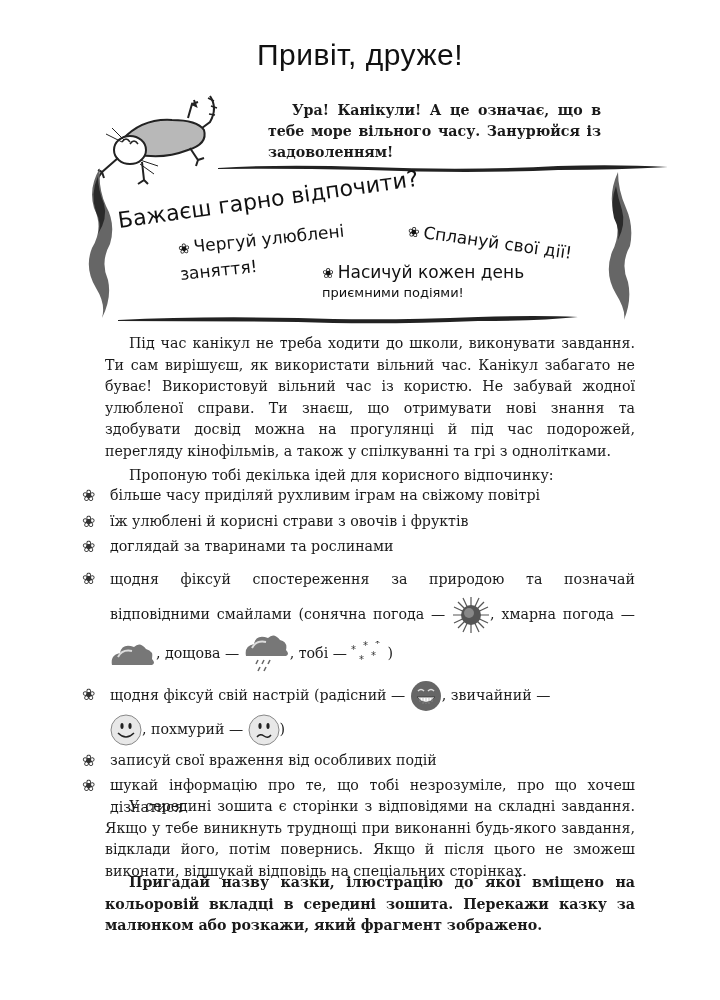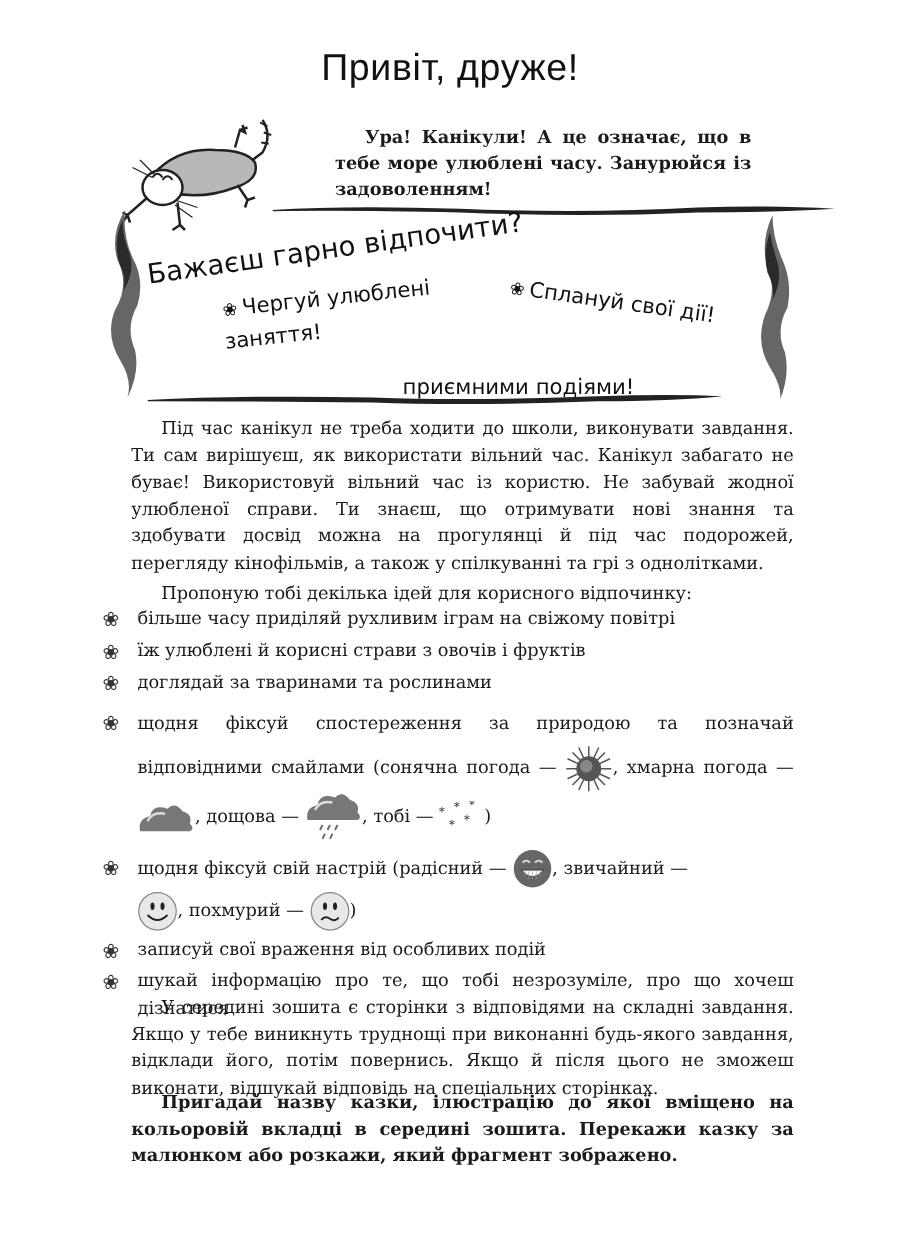--- a/index.html
+++ b/index.html
@@ -23,21 +23,21 @@
   .brush-bottom { left: 118px; top: 312px; width: 460px; height: 14px; }
   .flame-left { left: 82px; top: 168px; width: 36px; height: 150px; }
   .flame-right { left: 600px; top: 172px; width: 36px; height: 148px; }
 
   .hand { position: absolute; font-family: "DejaVu Sans", sans-serif; color: #111; white-space: nowrap; }
   .hand-q { left: 118px; top: 208px; font-size: 22px; transform: rotate(-8deg); transform-origin: left center; }
   .hand-1 { left: 178px; top: 238px; font-size: 17px; transform: rotate(-6deg); transform-origin: left center; }
   .hand-1b { left: 180px; top: 264px; font-size: 17px; transform: rotate(-6deg); transform-origin: left center; }
   .hand-2 { left: 408px; top: 220px; font-size: 17px; transform: rotate(8deg); transform-origin: left center; }
   .hand-3 { left: 322px; top: 262px; font-size: 17px; }
-  .hand-3b { left: 322px; top: 300px; font-size: 17px; }
+  .hand-3b { left: 322px; top: 285px; font-size: 13px; }
   .fl { font-size: 14px; margin-right: 4px; }
 
   .body-text {
     position: absolute; left: 105px; width: 530px;
     font-size: 14.2px; line-height: 21.6px; text-align: justify;
   }
   .body-text p { margin: 0; text-indent: 24px; }
   .p1 { top: 333px; }
   .p2 { top: 465px; }
   .bullets { position: absolute; left: 80px; width: 555px; top: 485px; margin: 0; padding: 0; list-style: none; font-size: 14.2px; }
@@ -64,21 +64,21 @@
     <path d="M96 30 l4 -14 l4 2 l-2 -6 M100 16 l6 -2" stroke="#222" stroke-width="2" fill="none"></path>
     <ellipse cx="38" cy="62" rx="16" ry="14" fill="#fff" stroke="#222" stroke-width="2"></ellipse>
     <path d="M30 54 q4 -6 8 0 M38 56 q4 -6 8 0" stroke="#222" stroke-width="1.5" fill="none"></path>
     <path d="M20 40 l12 12 M14 46 l16 8 M48 72 l18 6 M48 76 l14 10" stroke="#222" stroke-width="1"></path>
     <path d="M26 70 l-16 14 l-4 -2 M10 84 l-4 6 M10 84 l2 6" stroke="#222" stroke-width="2" fill="none"></path>
     <path d="M50 74 l2 18 l-6 4 M52 92 l4 4" stroke="#222" stroke-width="2" fill="none"></path>
     <path d="M98 60 l8 12 l6 -2 M106 72 l-2 6" stroke="#222" stroke-width="2" fill="none"></path>
   </svg>
 
   <div class="intro">
-    <p>Ура! Канікули! А це означає, що в тебе море улюблені часу. Занурюйся із задоволенням!</p>
+    <p>Ура! Канікули! А це означає, що в тебе море вільного часу. Занурюйся із задоволенням!</p>
   </div>
 
   <svg class="brush brush-top" viewBox="0 0 450 12" preserveAspectRatio="none">
     <path d="M0 6 Q60 2 150 5 Q250 9 340 4 Q400 2 450 5 Q400 8 340 8 Q250 12 150 8 Q60 6 0 7 Z" fill="#222"></path>
   </svg>
   <svg class="brush brush-bottom" viewBox="0 0 460 14" preserveAspectRatio="none">
     <path d="M0 8 Q80 4 180 6 Q260 9 360 5 Q420 3 460 5 Q420 9 360 9 Q260 13 180 10 Q80 9 0 9 Z" fill="#222"></path>
   </svg>
   <svg class="brush flame-left" viewBox="0 0 36 150" preserveAspectRatio="none">
     <path d="M18 0 Q6 20 12 40 Q22 60 10 80 Q2 100 14 120 Q24 136 20 150 Q30 130 26 112 Q18 94 28 76 Q34 56 24 38 Q16 20 18 0 Z" fill="#666"></path>
@@ -86,20 +86,21 @@
   </svg>
   <svg class="brush flame-right" viewBox="0 0 36 148" preserveAspectRatio="none">
     <path d="M18 0 Q8 22 14 42 Q22 60 12 80 Q4 102 16 122 Q26 138 24 148 Q32 128 28 110 Q20 92 30 74 Q34 54 26 36 Q18 18 18 0 Z" fill="#666"></path>
     <path d="M16 14 Q10 30 14 46 Q20 58 18 68 Q26 52 22 38 Q18 26 16 14 Z" fill="#2a2a2a"></path>
   </svg>
 
   <div class="hand hand-q">Бажаєш гарно відпочити?</div>
   <div class="hand hand-1"><span class="fl">❀</span><span>Чергуй улюблені</span></div>
   <div class="hand hand-1b">заняття!</div>
   <div class="hand hand-2"><span class="fl">❀</span><span>Сплануй свої дії!</span></div>
+  <div class="hand hand-3"><span class="fl">❀</span><span>Насичуй кожен день</span></div>
   <div class="hand hand-3b">приємними подіями!</div>
 
   <div class="body-text p2">
     <p>Пропоную тобі декілька ідей для корисного відпочинку:</p>
   </div>
   <div class="body-text p1">
     <p>Під час канікул не треба ходити до школи, виконувати завдання. Ти сам вирішуєш, як використати вільний час. Канікул забагато не буває! Використовуй вільний час із користю. Не забувай жодної улюбленої справи. Ти знаєш, що отримувати нові знання та здобувати досвід можна на прогулянці й під час подорожей, перегляду кінофільмів, а також у спілкуванні та грі з однолітками.</p>
   </div>
 
   <ul class="bullets">

